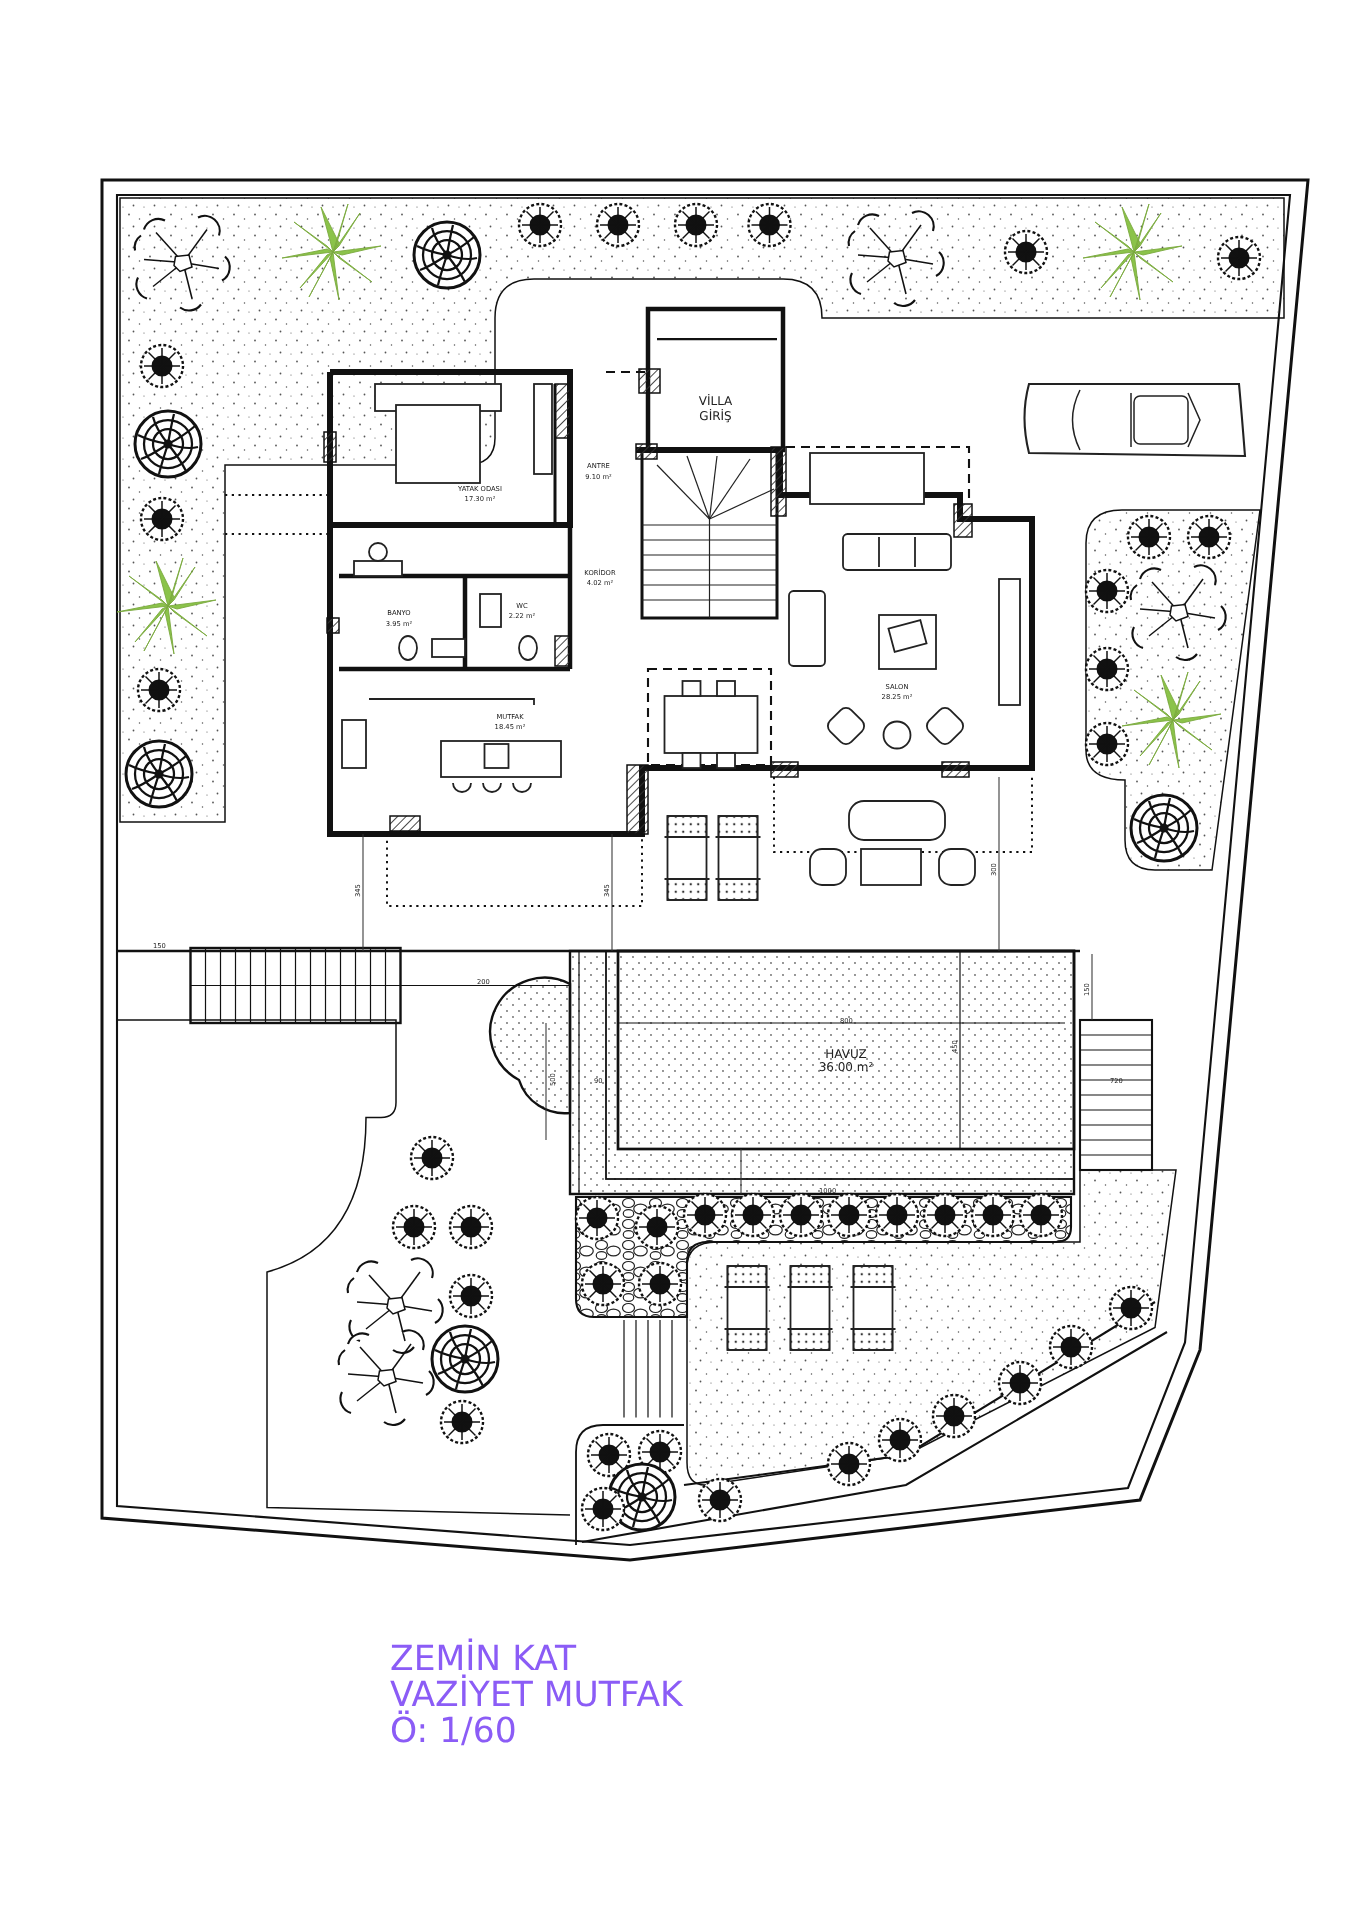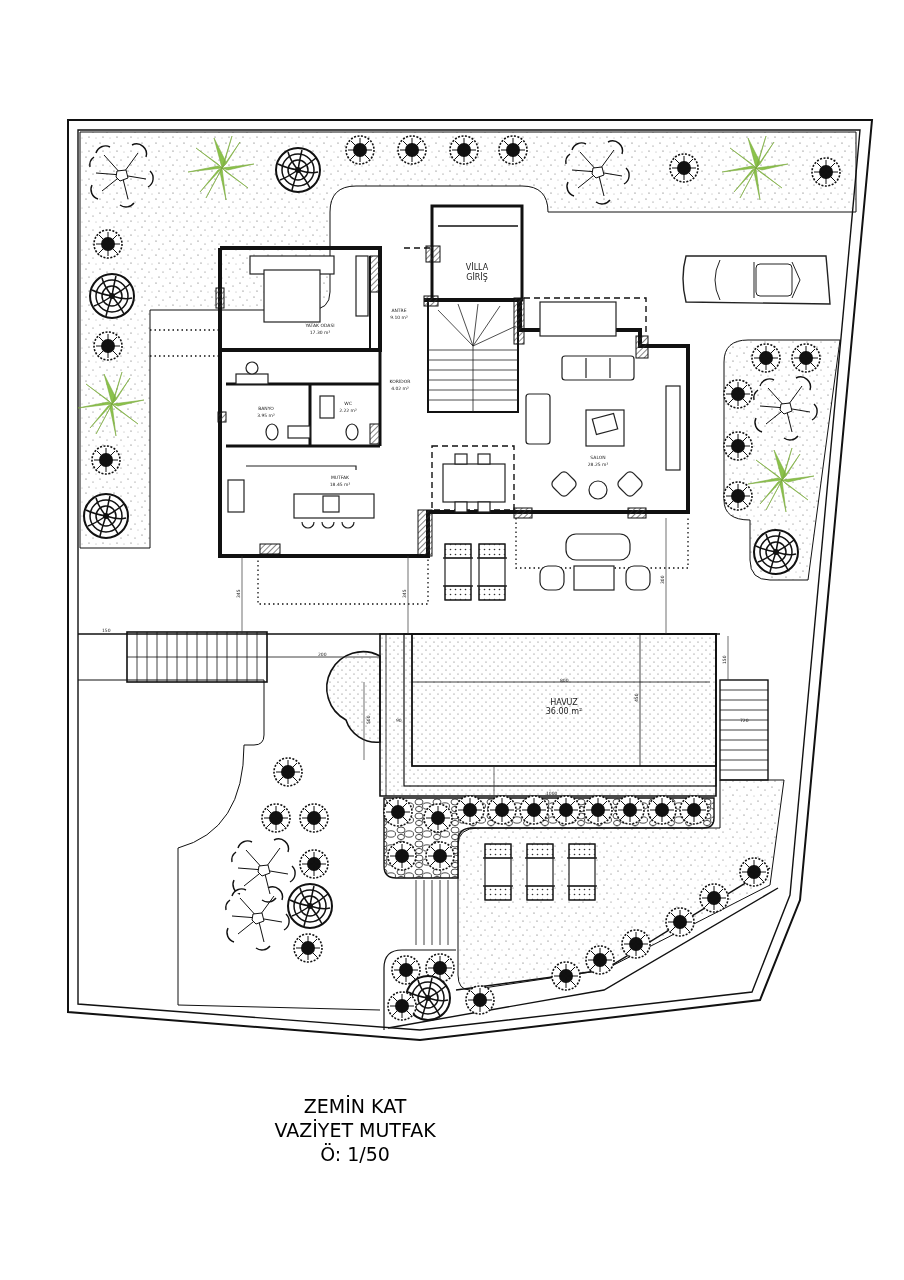--- a/index.html
+++ b/index.html
@@ -1,18 +1,18 @@
 <!DOCTYPE html>
 <html><head>
 <meta charset="utf-8">
 <style>
   html,body{margin:0;padding:0;background:#ffffff;}
   body{width:904px;height:1280px;position:relative;overflow:hidden;font-family:"DejaVu Sans",sans-serif;}
   #plan{position:absolute;left:0;top:0;width:904px;height:1280px;}
-  .title-block{position:absolute;left:260px;top:1094px;width:190px;text-align:center;font-family:"DejaVu Sans",sans-serif;font-size:19px;line-height:24px;color:#000000;}
+  .title-block{position:absolute;left:260px;top:1094px;width:190px;text-align:left;font-family:"DejaVu Sans",sans-serif;font-size:23px;line-height:24px;color:#8b5cf6;}
   .title-block div{white-space:nowrap;}
   .lbl{font-family:"DejaVu Sans",sans-serif;fill:#222;}
 </style>
 </head>
 <body>
 
 <svg id="plan" viewBox="0 0 904 1280" xmlns="http://www.w3.org/2000/svg">
   <defs>
     <pattern id="gravel" width="14" height="14" patternUnits="userSpaceOnUse">
       <circle cx="2" cy="3" r="0.6" fill="#555"></circle>
@@ -407,14 +407,14 @@
     <text class="lbl" x="726" y="664" transform="rotate(-90 726 664)">150</text>
     <text class="lbl" x="370" y="724" transform="rotate(-90 370 724)">500</text>
     <text class="lbl" x="740" y="722">720</text>
     <text class="lbl" x="396" y="722">90</text>
   </g>
 </svg>
 
 <div class="title-block">
   <div>ZEMİN KAT</div>
   <div>VAZİYET MUTFAK</div>
-  <div>Ö: 1/50</div>
+  <div>Ö: 1/60</div>
 </div>
 
 </body></html>

